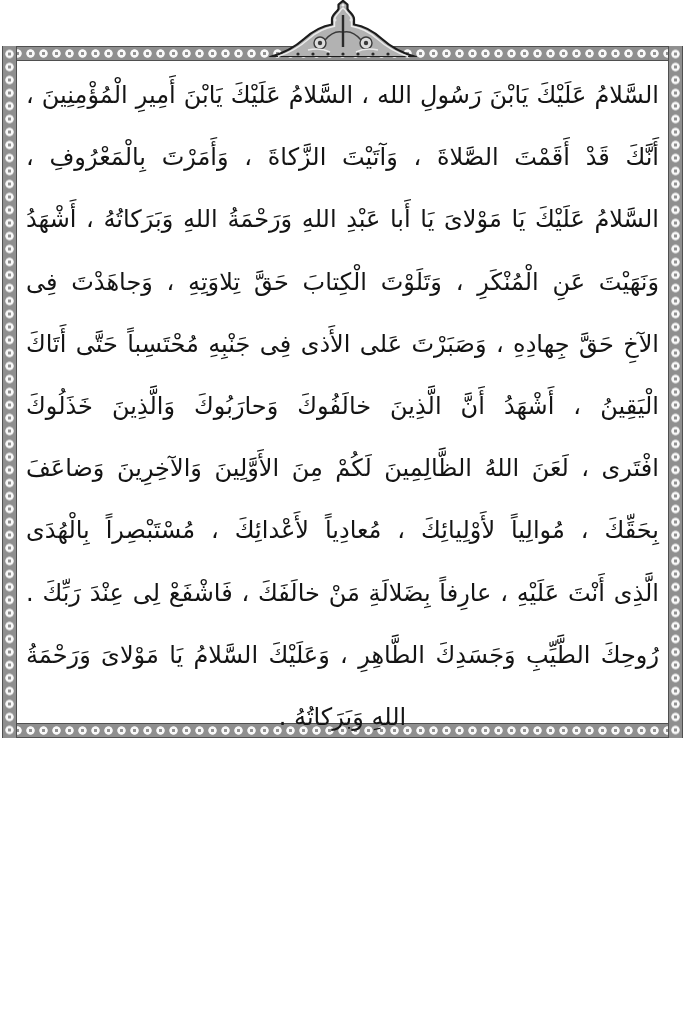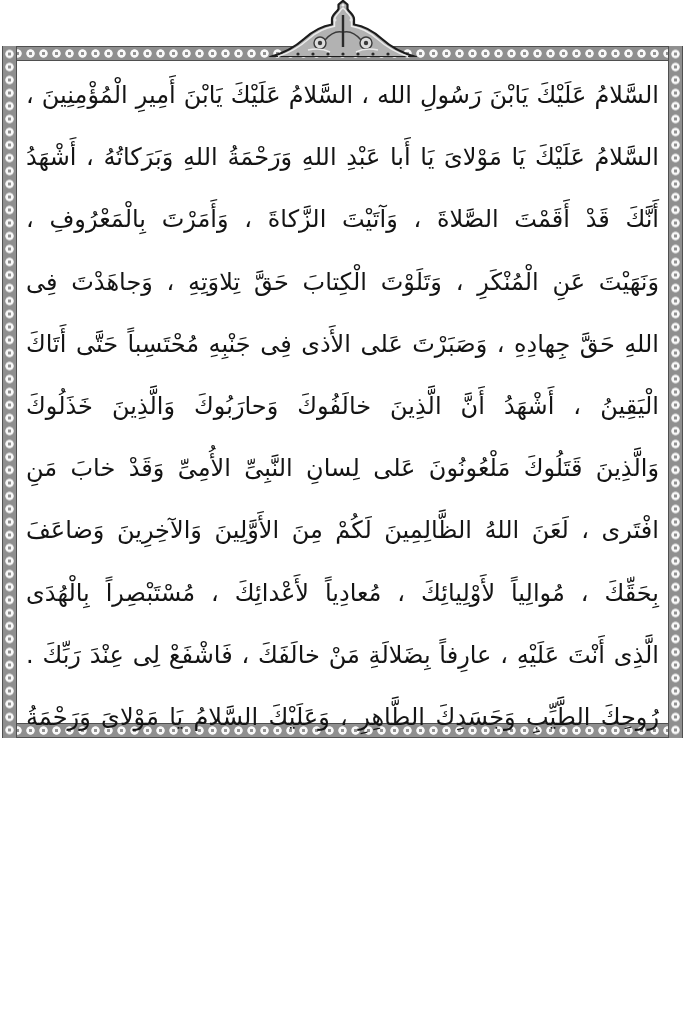--- a/index.html
+++ b/index.html
@@ -131,26 +131,25 @@
       <circle cx="60" cy="54" r="1.6" fill="#2a2a2a"></circle>
       <circle cx="75" cy="54" r="1.6" fill="#2a2a2a"></circle>
       <circle cx="90" cy="54" r="1.6" fill="#2a2a2a"></circle>
       <circle cx="105" cy="54" r="1.6" fill="#2a2a2a"></circle>
       <circle cx="120" cy="54" r="1.6" fill="#2a2a2a"></circle>
     </svg>
   </div>
 
   <div class="text-block" dir="rtl" lang="ar">
     <div class="line">السَّلامُ عَلَيْكَ يَابْنَ رَسُولِ الله ، السَّلامُ عَلَيْكَ يَابْنَ أَمِيرِ الْمُؤْمِنِينَ ،</div>
+    <div class="line">أَنَّكَ قَدْ أَقَمْتَ الصَّلاةَ ، وَآتَيْتَ الزَّكاةَ ، وَأَمَرْتَ بِالْمَعْرُوفِ ،</div>
     <div class="line">السَّلامُ عَلَيْكَ يَا مَوْلاىَ يَا أَبا عَبْدِ اللهِ وَرَحْمَةُ اللهِ وَبَرَكاتُهُ ، أَشْهَدُ</div>
-    <div class="line">أَنَّكَ قَدْ أَقَمْتَ الصَّلاةَ ، وَآتَيْتَ الزَّكاةَ ، وَأَمَرْتَ بِالْمَعْرُوفِ ،</div>
     <div class="line">وَنَهَيْتَ عَنِ الْمُنْكَرِ ، وَتَلَوْتَ الْكِتابَ حَقَّ تِلاوَتِهِ ، وَجاهَدْتَ فِى</div>
-    <div class="line">اللهِ حَقَّ جِهادِهِ ، وَصَبَرْتَ عَلى الأَذى فِى جَنْبِهِ مُحْتَسِباً حَتَّى أَتَاكَ</div>
+    <div class="line">الآخِ حَقَّ جِهادِهِ ، وَصَبَرْتَ عَلى الأَذى فِى جَنْبِهِ مُحْتَسِباً حَتَّى أَتَاكَ</div>
     <div class="line">الْيَقِينُ ، أَشْهَدُ أَنَّ الَّذِينَ خالَفُوكَ وَحارَبُوكَ وَالَّذِينَ خَذَلُوكَ</div>
-    <div class="line">وَالَّذِينَ قَتَلُوكَ مَلْعُونُونَ عَلى لِسانِ النَّبِىِّ الأُمِىِّ وَقَدْ خابَ مَنِ</div>
     <div class="line">افْتَرى ، لَعَنَ اللهُ الظَّالِمِينَ لَكُمْ مِنَ الأَوَّلِينَ وَالآخِرِينَ وَضاعَفَ</div>
     <div class="line">بِحَقِّكَ ، مُوالِياً لأَوْلِيائِكَ ، مُعادِياً لأَعْدائِكَ ، مُسْتَبْصِراً بِالْهُدَى</div>
     <div class="line">الَّذِى أَنْتَ عَلَيْهِ ، عارِفاً بِضَلالَةِ مَنْ خالَفَكَ ، فَاشْفَعْ لِى عِنْدَ رَبِّكَ .</div>
     <div class="line">رُوحِكَ الطَّيِّبِ وَجَسَدِكَ الطَّاهِرِ ، وَعَلَيْكَ السَّلامُ يَا مَوْلاىَ وَرَحْمَةُ</div>
     <div class="line center-last">اللهِ وَبَرَكاتُهُ .</div>
   </div>
 
 </div>
 
 </body></html>

